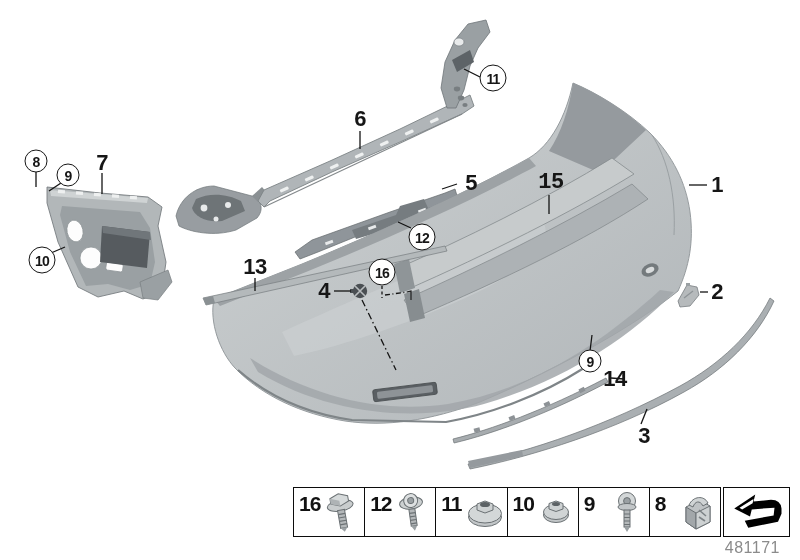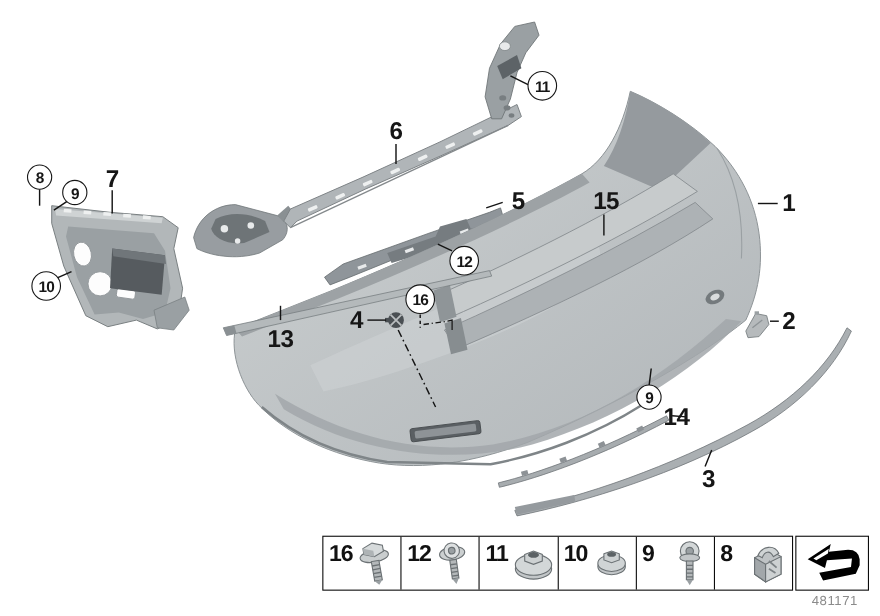--- a/index.html
+++ b/index.html
@@ -14,21 +14,21 @@
   
   .legend{position:absolute;left:293px;top:487px;width:428px;height:50px;display:flex;
           border:1.6px solid #0c0c0c;box-sizing:border-box;background:#fff;}
   .cell{position:relative;flex:1 1 0;border-right:1.6px solid #0c0c0c;box-sizing:border-box;}
   .cell:last-child{border-right:none;}
   .cell .num{position:absolute;left:5px;top:4px;font-size:21px;font-weight:bold;color:#111;letter-spacing:-1px;}
   .cell svg{position:absolute;right:1px;top:2px;}
   .arrowbox{position:absolute;left:723px;top:487px;width:67px;height:50px;border:1.6px solid #0c0c0c;
             box-sizing:border-box;background:#fff;display:flex;align-items:center;justify-content:center;}
   .partnum{position:absolute;left:680px;top:539px;width:100px;text-align:right;
-           font-size:12px;color:#8b8b8b;letter-spacing:0.5px;}
+           font-size:16px;color:#8b8b8b;letter-spacing:0.5px;}
 </style>
 </head>
 <body>
 
 <div class="stage">
 
   <svg class="art" width="800" height="560" viewBox="0 0 800 560">
     <defs>
       <linearGradient id="bumpGrad" x1="0" y1="0" x2="1" y2="1">
         <stop offset="0" stop-color="#cdd1d2"></stop>
@@ -175,24 +175,24 @@
 
   <div>
       <div class="callout circled" style="width: 23px; height: 23px; left: 36px; top: 161px;">8</div>
       <div class="callout circled" style="width: 23px; height: 23px; left: 68px; top: 175px;">9</div>
       <div class="callout" style="left: 102px; top: 163px;">7</div>
       <div class="callout circled" style="width: 27px; height: 27px; left: 42px; top: 260px;">10</div>
       <div class="callout" style="left: 360px; top: 119px;">6</div>
       <div class="callout circled" style="width: 27px; height: 27px; left: 493px; top: 78px;">11</div>
       <div class="callout" style="left: 471px; top: 183px;">5</div>
       <div class="callout circled" style="width: 27px; height: 27px; left: 422px; top: 237px;">12</div>
-      <div class="callout" style="left: 551px; top: 183px;">15</div>
+      <div class="callout" style="left: 551px; top: 183px; font-family: Liberation Mono, monospace;">15</div>
       <div class="callout" style="left: 717px; top: 185px;">1</div>
       <div class="callout" style="left: 717px; top: 292px;">2</div>
-      <div class="callout" style="left: 255px; top: 267px; margin-top: 41px;">13</div>
+      <div class="callout" style="left: 255px; top: 267px;">13</div>
       <div class="callout" style="left: 324px; top: 291px;">4</div>
       <div class="callout circled" style="width: 27px; height: 27px; left: 382px; top: 272px;">16</div>
       <div class="callout circled" style="width: 23px; height: 23px; left: 590px; top: 361px;">9</div>
       <div class="callout" style="left: 615px; top: 379px;">14</div>
       <div class="callout" style="left: 644px; top: 436px;">3</div>
     </div>
 
   <div class="legend">
     <div class="cell">
       <span class="num">16</span>

